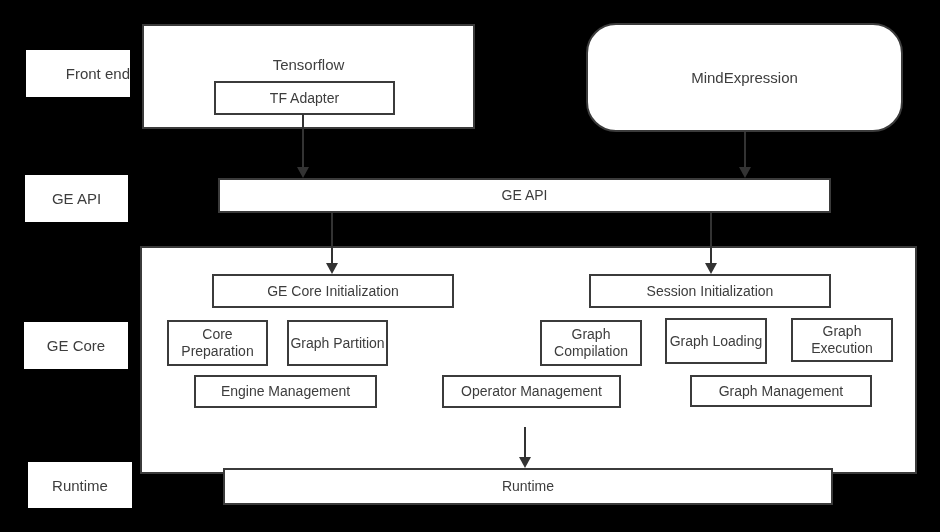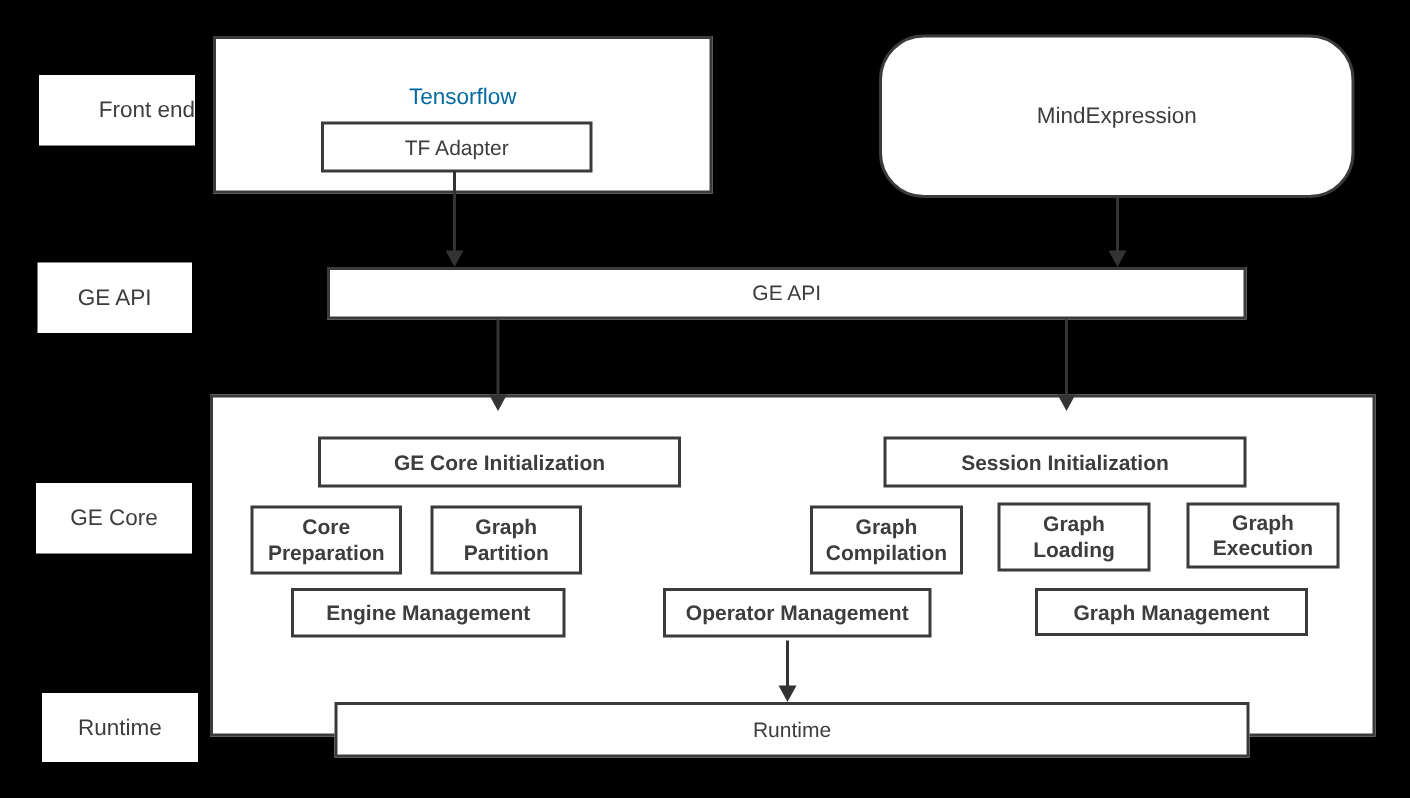--- a/index.html
+++ b/index.html
@@ -26,21 +26,21 @@
     color: #3d3d3d;
     display: flex; align-items: center; justify-content: center;
     text-align: center;
     font-size: 14px;
     line-height: 17px;
   }
   .box.noflex { display: block; }
 
   .inner-title {
     position: absolute; left: 0; right: 0; top: 28px;
-    text-align: center; font-size: 15px; color: #0369a1;
+    text-align: center; font-size: 15px; color: #404040;
   }
 
   .arrow { position: absolute; width: 12px; z-index: 10; }
   .arrow .shaft {
     position: absolute; left: 5px; top: 0;
     width: 2px; height: calc(100% - 10px);
     background: #333333;
   }
   .arrow .head {
     position: absolute; left: 0; bottom: 0;
@@ -76,21 +76,21 @@
   </div>
 
   <div class="box" style="left:586px; top:23px; width:317px; height:109px; font-size:15px;border-radius:30px;">
     <span>MindExpression</span>
   </div>
 
   <div class="box" style="left:218px; top:178px; width:613px; height:35px;">
     <span>GE API</span>
   </div>
 
-  <div class="box noflex" style="left:140px; top:263px; width:777px; height:228px;font-weight:bold;">
+  <div class="box noflex" style="left:140px; top:246px; width:777px; height:228px;">
 
     <div class="box" style="left:70px; top:26px; width:242px; height:34px;">
       <span>GE Core Initialization</span>
     </div>
     <div class="box" style="left:447px; top:26px; width:242px; height:34px;">
       <span>Session Initialization</span>
     </div>
 
     <div class="box" style="left:25px; top:72px; width:101px; height:46px;">
       <span>Core Preparation</span>

